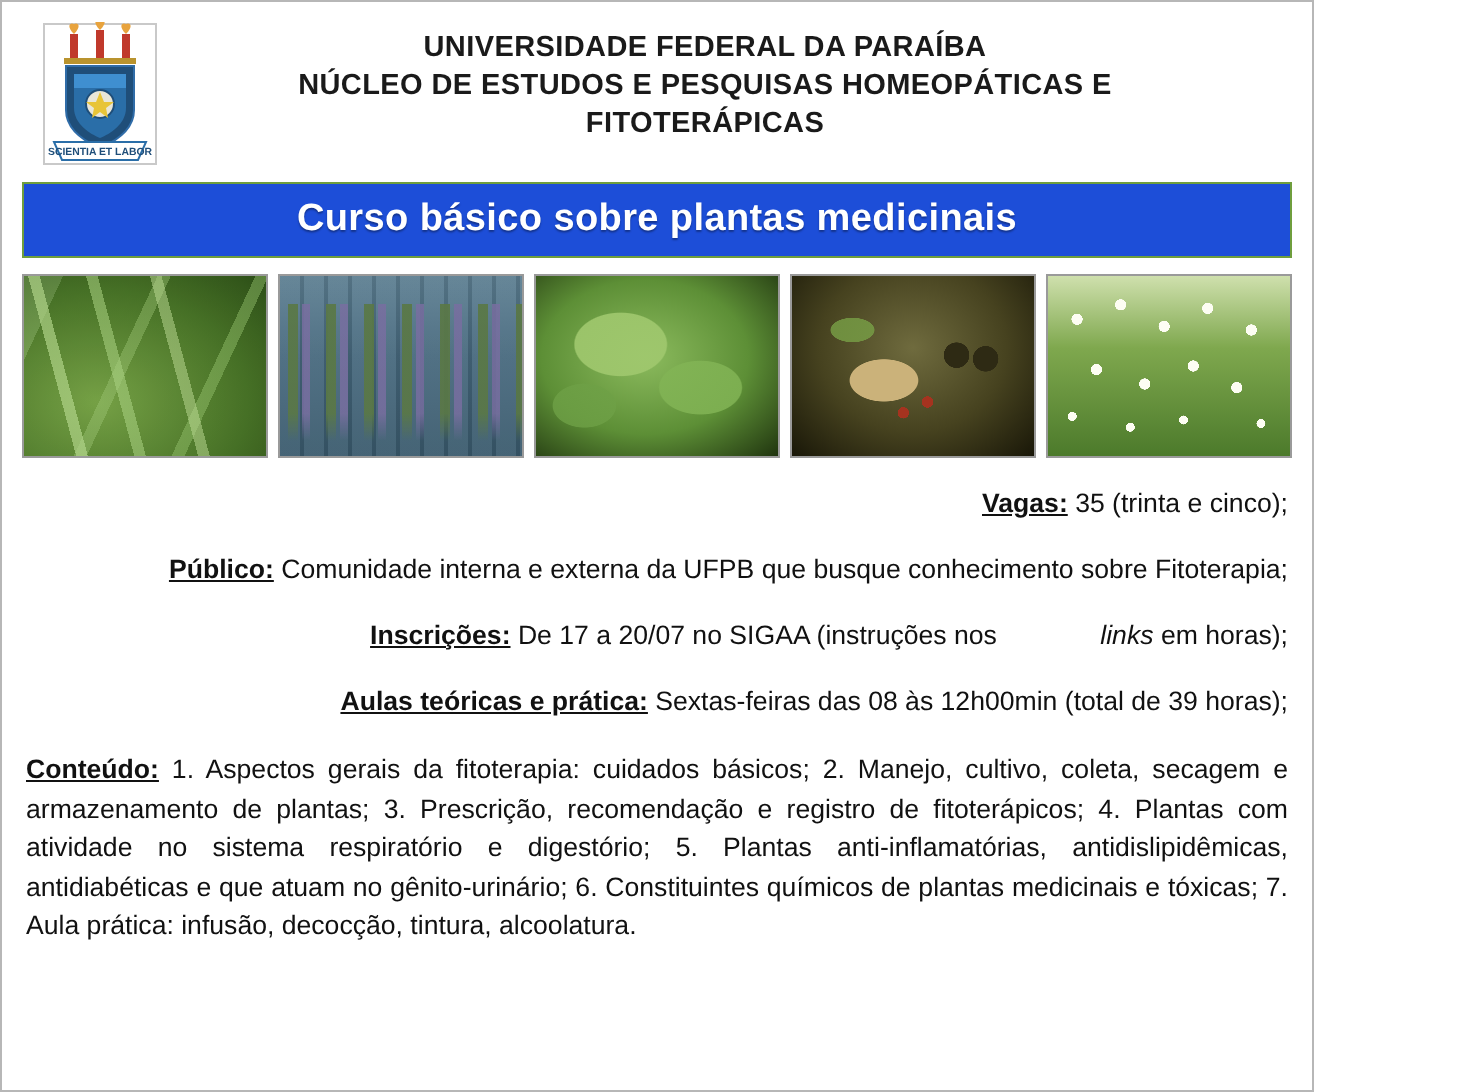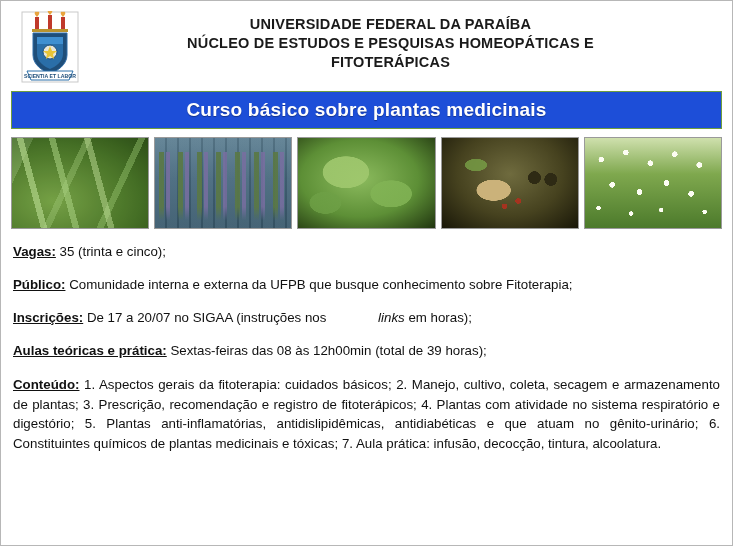--- a/index.html
+++ b/index.html
@@ -8,21 +8,21 @@
   }
   body {
     width: 733px;
     height: 546px;
     background: #ffffff;
     font-family: "Liberation Sans", sans-serif;
     overflow: hidden;
   }
   .page {
     position: relative;
-    width: 733px;
+    width: 657px;
     height: 546px;
     box-sizing: border-box;
     border: 1px solid #b7b7b7;
     background: #ffffff;
   }
 
   
   .header {
     display: flex;
     align-items: flex-start;
@@ -184,21 +184,21 @@
 
   
   .content {
     margin: 14px 12px 0 12px;
     color: #111111;
   }
   .info-line {
     font-size: 13.3px;
     line-height: 17px;
     margin-bottom: 16px;
-    text-align: left;
+    text-align: right;
   }
   .info-line .lbl {
     font-weight: bold;
     text-decoration: underline;
   }
   .info-line .val { }
   .info-line .it { font-style: italic; margin-left: 48px; }
 
   .conteudo {
     font-size: 13.3px;

